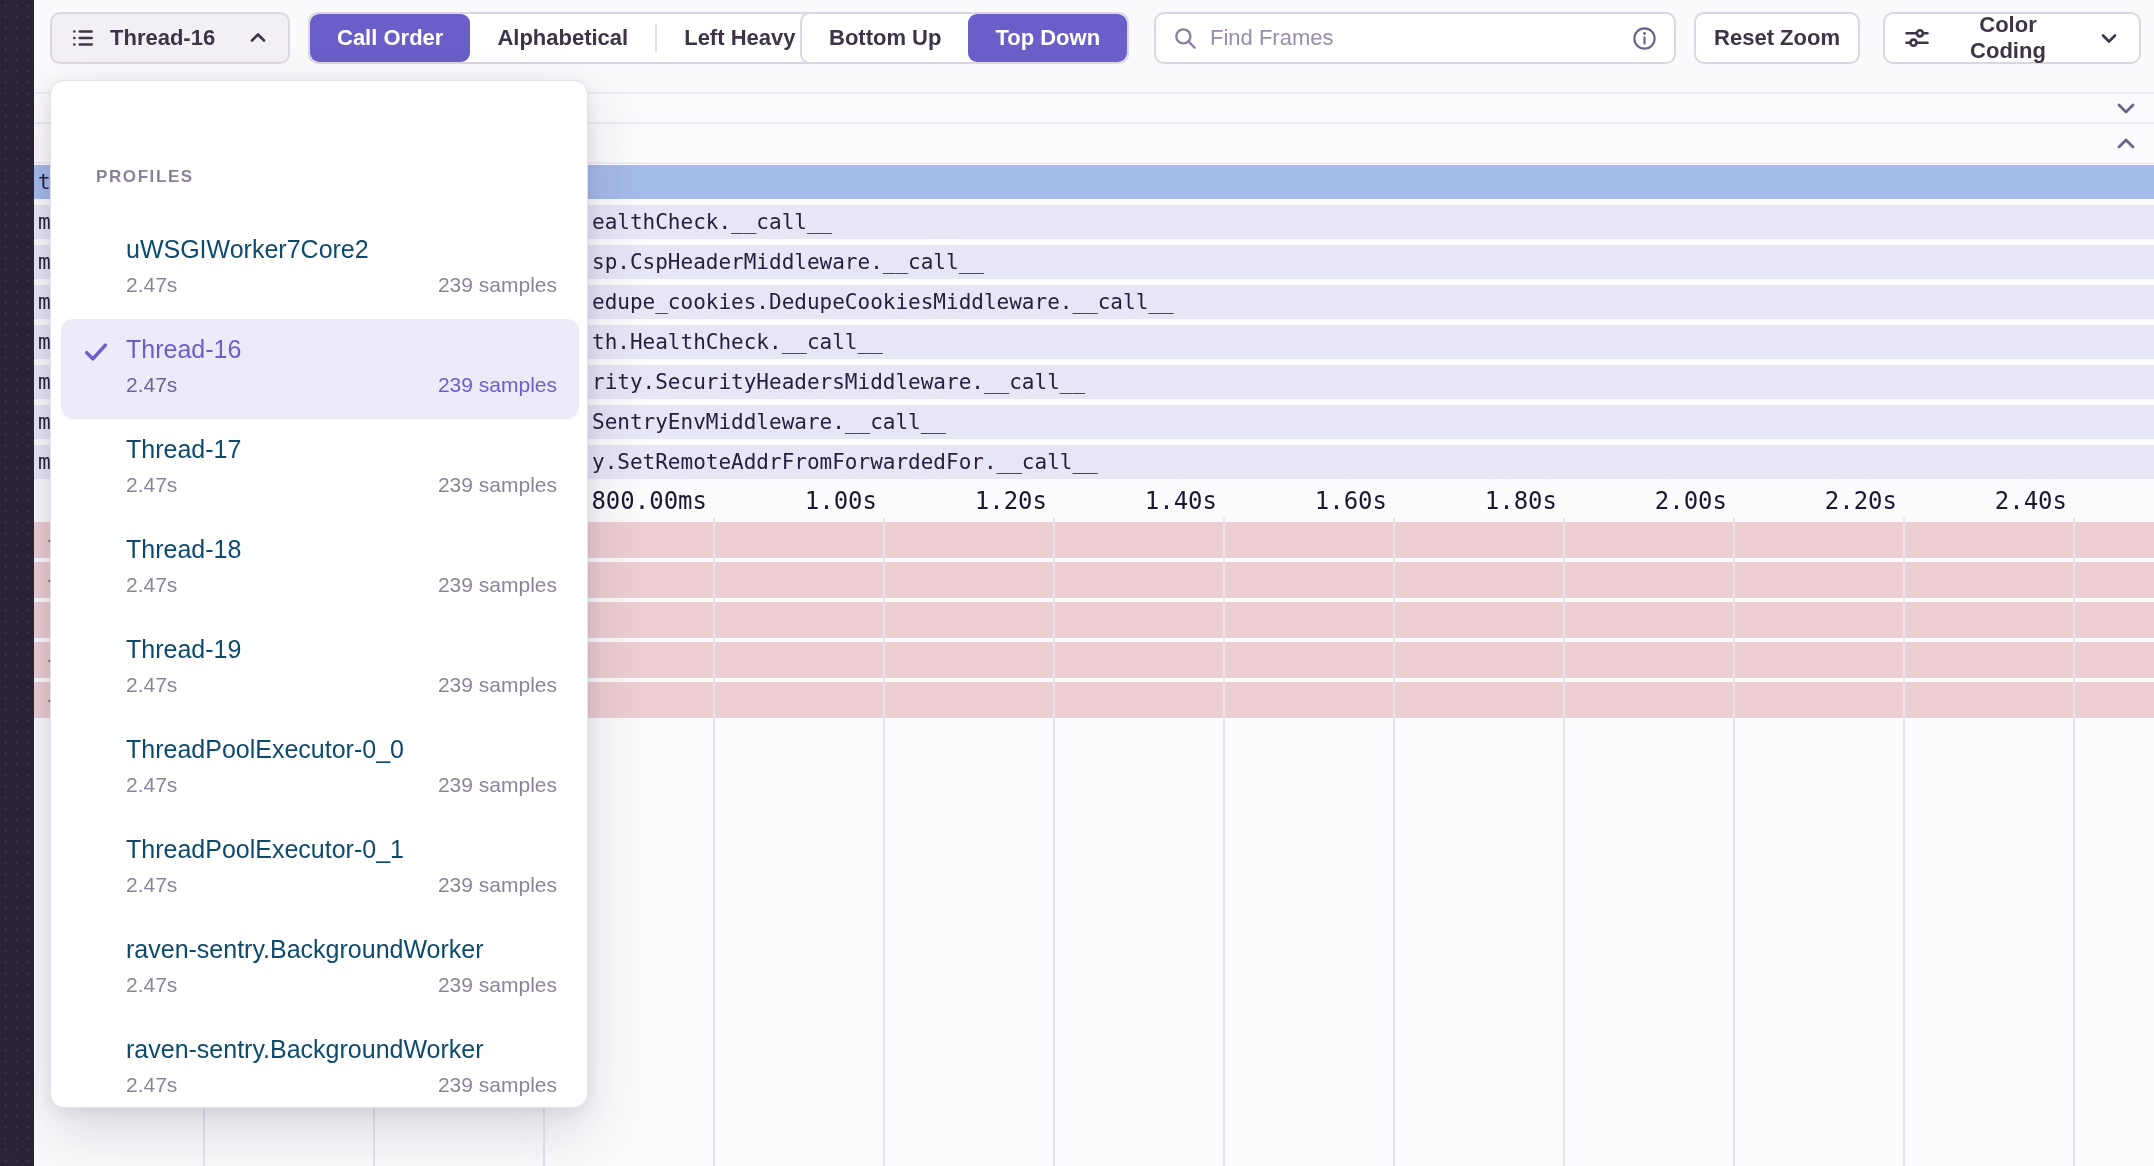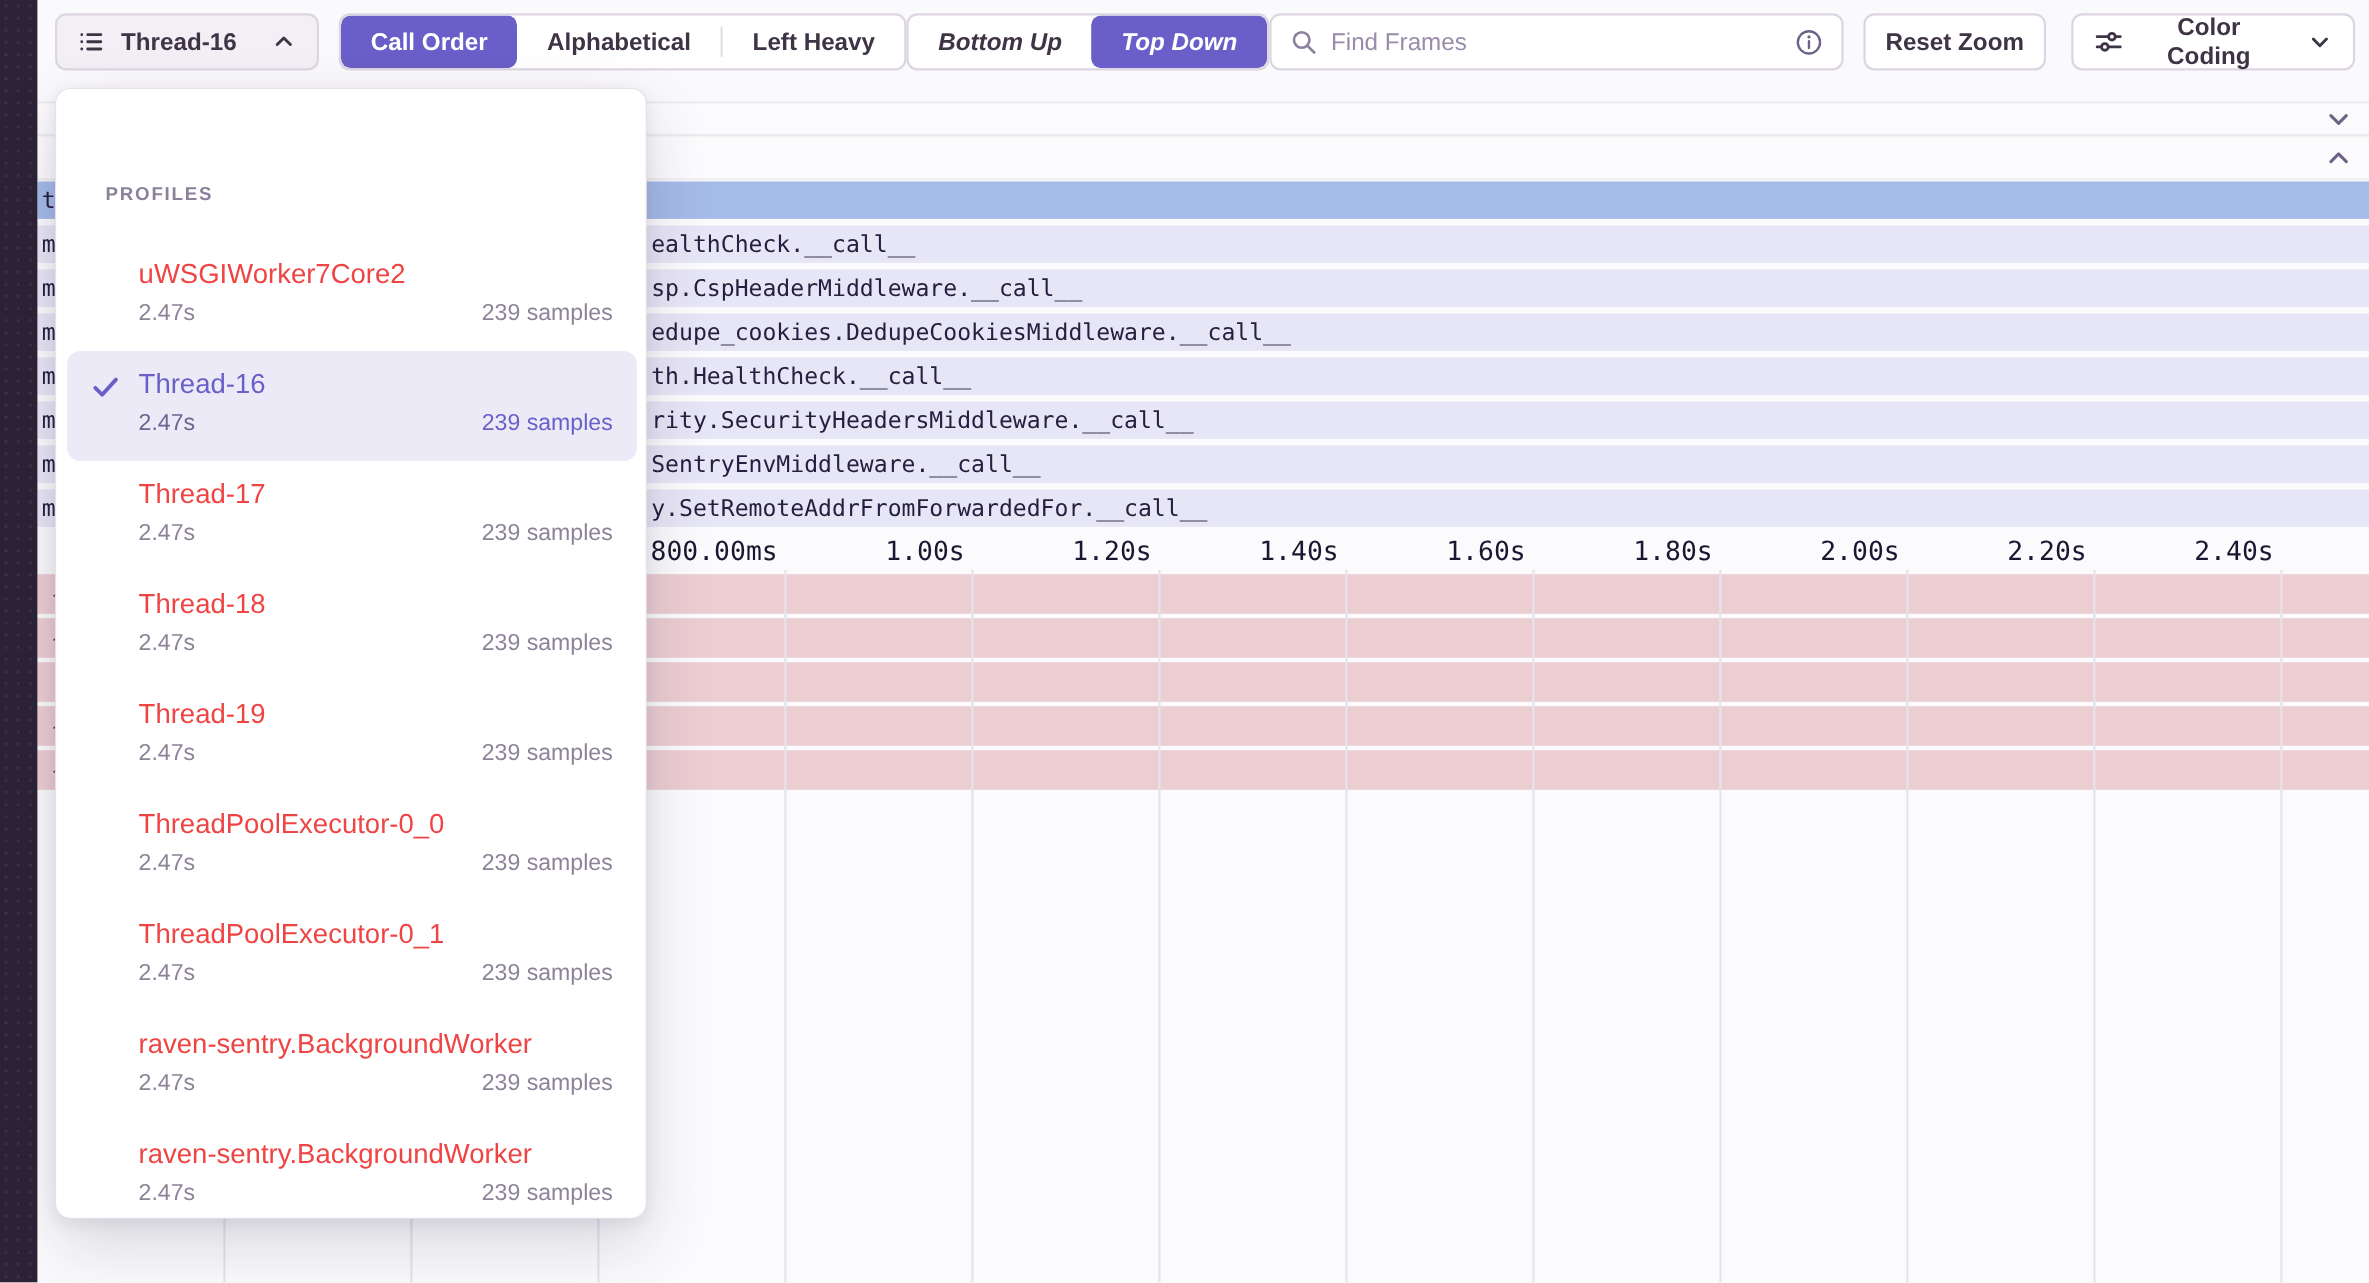--- a/index.html
+++ b/index.html
@@ -11,21 +11,21 @@
     background-image:radial-gradient(rgba(255,255,255,.07) 1.2px, transparent 1.3px); background-size:11px 11px; }
 
   
   .toolbar { position:absolute; left:34px; top:0; right:0; height:94px; background:#faf9fb; border-bottom:2px solid #eeebf2; z-index:4; }
   .btn { position:absolute; top:12px; height:52px; background:#fff; border:2px solid #ddd6e2; border-radius:10px;
     display:flex; align-items:center; font-size:22px; font-weight:600; color:#3e3446; }
   .thread-btn { left:16px; width:240px; background:#f2f0f5; padding:0 18px; gap:14px; }
   .thread-btn .spacer { flex:1; }
   .seg { padding:0; overflow:hidden; }
   .seg-sort { left:274px; }
-  .seg-dir  { left:790px;font-style:italic; }
+  .seg-dir  { left:766px; }
   .seg-cell { height:100%; display:flex; align-items:center; padding:0 27px; white-space:nowrap; }
   .seg-cell.active { background:#6a5fc8; color:#fff; border-radius:9px; }
   .seg-divider { width:2px; height:28px; background:#e4dee9; align-self:center; }
   .find-input { left:1120px; width:522px; padding:0 16px; gap:12px; font-weight:400; }
   .find-input .ph { color:#988caa; font-size:22px; flex:1; }
   .reset-btn { left:1660px; width:166px; justify-content:center;text-align:center; }
   .color-btn { left:1849px; width:258px; padding:0 18px; gap:12px; }
   .icon { display:inline-flex; flex:none; }
 
   
@@ -52,21 +52,21 @@
   
   .dropdown { position:absolute; left:50px; top:80px; width:538px; height:1028px; background:#fff;
     border:1px solid #e5e0ea; border-radius:14px; z-index:20;
     box-shadow:0 24px 60px rgba(43,30,64,.16), 0 4px 14px rgba(43,30,64,.08); }
   .dd-search { position:absolute; left:10px; top:10px; width:518px; height:56px; border:2px solid #dbd4e1; border-radius:9px;
     padding:0 20px; font-size:24px; font-family:"Liberation Sans", sans-serif; color:#3e3446; background:#fff; outline:none; }
   .dd-search::placeholder { color:#9a8fab; }
   .dd-section { position:absolute; left:45px; top:86px; font-size:17px; font-weight:700; letter-spacing:1.6px; color:#8b819b; }
   .dd-items { position:absolute; left:10px; top:138px; width:518px; }
   .dd-item { position:relative; height:100px; border-radius:12px; padding:14px 22px 0 65px; }
-  .dd-item .nm { font-size:25px; color:#ef4444; line-height:32px; white-space:nowrap; }
+  .dd-item .nm { font-size:25px; color:#0c4a6e; line-height:32px; white-space:nowrap; }
   .dd-item .meta { display:flex; justify-content:space-between; margin-top:6px; font-size:21px; color:#8d8399; line-height:28px; }
   .dd-item.selected { background:#edeaf8; }
   .dd-item.selected .nm { color:#6a5fc8; }
   .dd-item.selected .meta .samples { color:#6a5fc8; }
   .dd-item.selected .meta .dur { color:#6e6392; }
   .dd-item .check { position:absolute; left:20px; top:18px; display:none; }
   .dd-item.selected .check { display:block; }
 </style>
 </head>
 <body>

